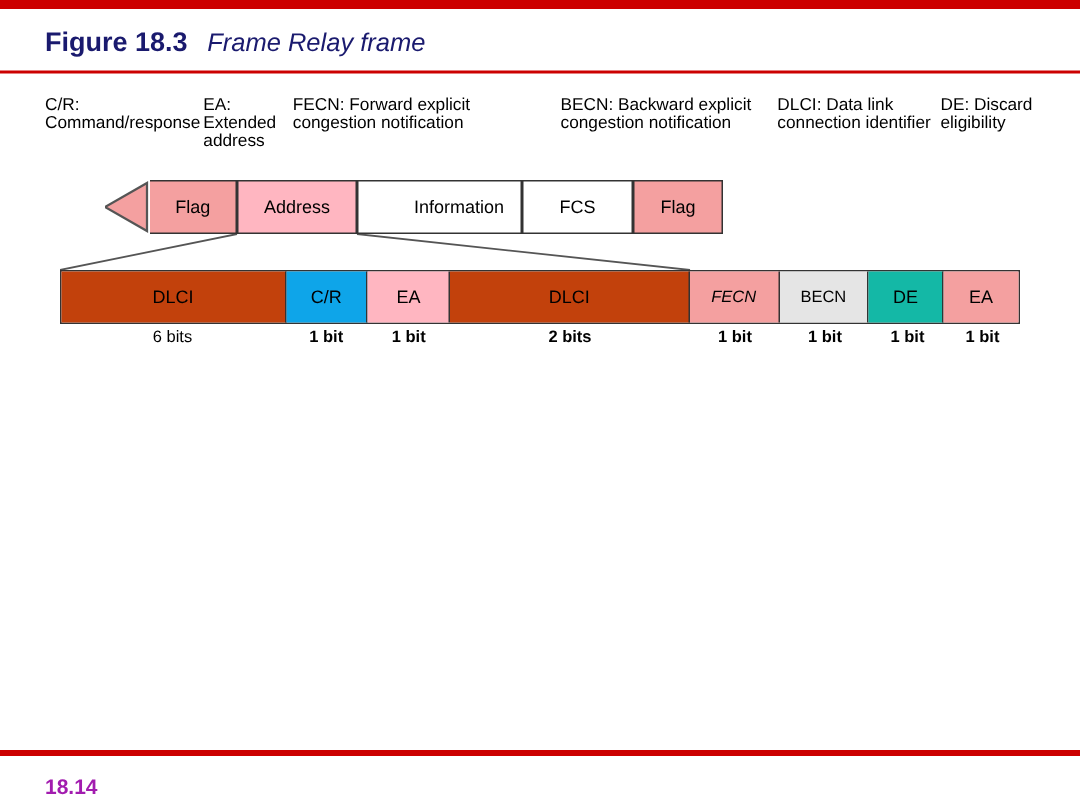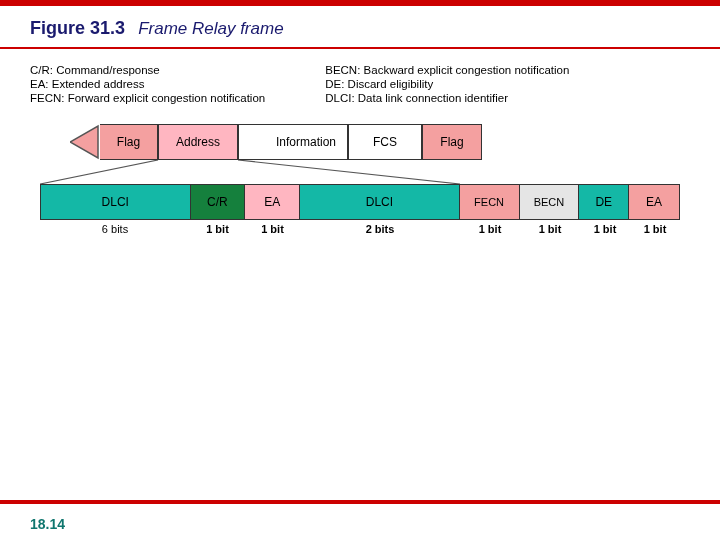--- a/index.html
+++ b/index.html
@@ -42,21 +42,21 @@
     .legend {
       display: flex;
       gap: 60px;
       margin-bottom: 20px;
       margin-top: 5px;
       font-size: 11.5px;
     }
 
     .legend-col {
       display: flex;
-      flex-direction: column;
+      flex-direction: row;
       gap: 2px;
     }
 
     .frame-cell {
       border: 1.5px solid #333;
       display: flex;
       align-items: center;
       justify-content: center;
       font-size: 12px;
       background: #fff;
@@ -70,32 +70,32 @@
       border: 1.5px solid #333;
       margin-left: 0px;
     }
 
     .detail-cell {
       border-right: 1.5px solid #333;
       display: flex;
       align-items: center;
       justify-content: center;
       font-size: 12px;
-      background: #14b8a6;
+      background: #c2410c;
     }
 
     .detail-cell:last-child {
       border-right: none;
     }
 
     .dc-dlci1 { width: 150px; }
-    .dc-cr { background: #15803d; width: 55px; }
+    .dc-cr { background: #0ea5e9; width: 55px; }
     .dc-ea1 { background: #ffb6c1; width: 55px; }
     .dc-dlci2 { width: 160px; }
-    .dc-fecn { background: #f4a0a0; width: 60px; font-size: 11px; }
+    .dc-fecn { background: #f4a0a0; width: 60px; font-size: 11px; font-style: italic; }
     .dc-becn { background: #e5e5e5; width: 60px; font-size: 11px; }
     .dc-de { background: #14b8a6; width: 50px; }
     .dc-ea2 { background: #f4a0a0; width: 50px; }
 
     
     .bit-labels {
       display: flex;
       font-size: 11px;
       margin-left: 0px;
       height: 18px;
@@ -116,21 +116,21 @@
       position: absolute;
       bottom: 0;
       left: 0;
       right: 0;
       padding: 8px 30px;
       display: flex;
       align-items: center;
     }
 
     .page-number {
-      color: #0f766e;
+      color: #a21caf;
       font-size: 14px;
       font-weight: bold;
     }
 
     .bottom-border {
       position: absolute;
       bottom: 36px;
       left: 0;
       right: 0;
       height: 4px;
@@ -147,36 +147,36 @@
       width: 640px;
       margin: 0 auto;
     }
   </style>
 </head>
 <body>
 
 <div class="top-border"></div>
 
 <div class="header-area">
-  <span class="title">Figure 31.3</span>
+  <span class="title">Figure 18.3</span>
   <span class="title title-italic">&nbsp;&nbsp;<span>Frame Relay frame</span></span>
 </div>
 
 <div class="content">
 
   <div class="legend">
     <div class="legend-col">
       <span>C/R: Command/response</span>
       <span>EA: Extended address</span>
       <span>FECN: Forward explicit congestion notification</span>
     </div>
     <div class="legend-col">
       <span>BECN: Backward explicit congestion notification</span>
+      <span>DLCI: Data link connection identifier</span>
       <span>DE: Discard eligibility</span>
-      <span>DLCI: Data link connection identifier</span>
     </div>
   </div>
 
   <div class="diagram-wrapper">
 
     <div style="display:flex; align-items:stretch; height:36px; margin-left:30px; margin-bottom:0; position:relative;">
 
       <div style="position:relative; display:flex; align-items:center;">
         <svg width="30" height="36" style="display:block;">
           <polygon points="0,18 28,2 28,34" fill="#f4a0a0" stroke="#555" stroke-width="1.5"></polygon>

